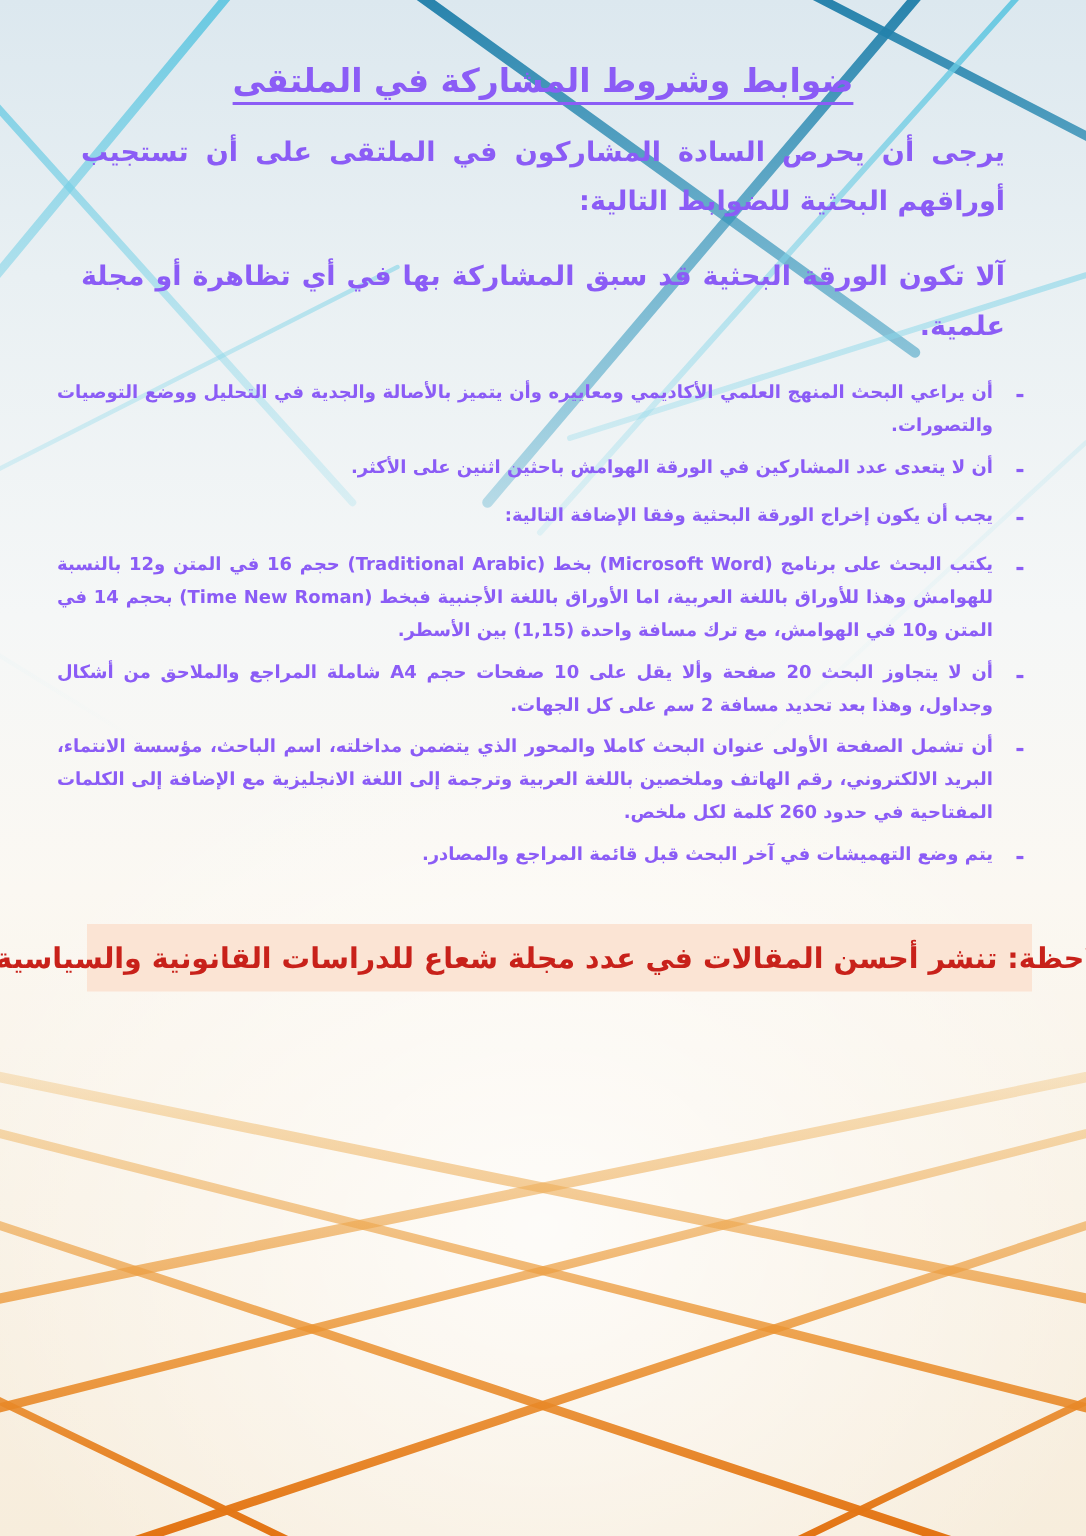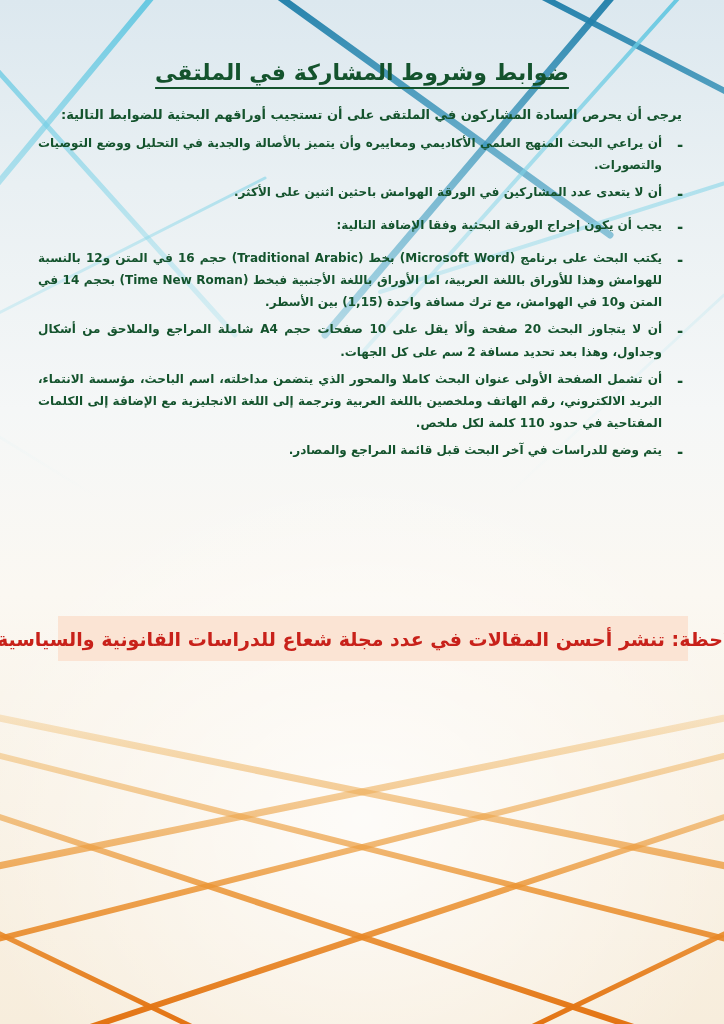--- a/index.html
+++ b/index.html
@@ -5,31 +5,31 @@
   html,body{margin:0;padding:0;}
   body{
     width:724px;height:1024px;position:relative;overflow:hidden;
     font-family:"DejaVu Sans","Liberation Sans",sans-serif;
     background:#f4f6f6;
   }
   .page{position:absolute;inset:0;}
   svg.bg{position:absolute;inset:0;display:block;}
 
   .content{
-    position:absolute;top:60px;right:38px;left:38px;
-    direction:rtl;color:#14532d;
+    position:absolute;top:42px;right:38px;left:38px;
+    direction:rtl;color:#8b5cf6;
   }
   .title{
     text-align:center;font-size:22px;font-weight:bold;margin:0 0 18px 0;
     text-decoration:underline;text-underline-offset:7px;
     letter-spacing:0;
   }
   .para{
-    font-size:13px;font-weight:bold;line-height:1.85;
-    text-align:justify;margin:4px;
+    font-size:18px;font-weight:bold;line-height:1.85;
+    text-align:justify;margin:16px;
   }
   .bullets{margin-top:4px;}
   .bullet{display:flex;gap:12px;margin-top:5px;}
   .dash{flex:0 0 auto;width:12px;text-align:center;font-size:15px;font-weight:bold;line-height:1.85;}
   .btxt{flex:1;font-size:12px;font-weight:bold;line-height:1.85;text-align:justify;}
 
   .note{
     position:absolute;top:616px;left:58px;width:630px;height:45px;
     background:#fbe4d4;
     display:flex;align-items:center;justify-content:center;
@@ -103,20 +103,21 @@
       <path d="M -776 560 L 854 1100" stroke="url(#gOr)" stroke-width="6"></path>
       <path d="M -776 560 L 344 1100" stroke="url(#gOr)" stroke-width="5"></path>
       <path d="M -776 560 L -166 1100" stroke="url(#gOr)" stroke-width="4"></path>
     </g>
   </svg>
 
   <div class="content">
     <h1 class="title">ضوابط وشروط المشاركة في الملتقى</h1>
 
     <p class="para">يرجى أن يحرص السادة المشاركون في الملتقى على أن تستجيب أوراقهم البحثية للضوابط التالية:</p>
+    <p class="para">آلا تكون الورقة البحثية قد سبق المشاركة بها في أي تظاهرة أو مجلة علمية.</p>
 
     <div class="bullets">
       <div class="bullet">
         <span class="dash">-</span>
         <span class="btxt">أن يراعي البحث المنهج العلمي الأكاديمي ومعاييره وأن يتميز بالأصالة والجدية في التحليل ووضع التوصيات والتصورات.</span>
       </div>
       <div class="bullet">
         <span class="dash">-</span>
         <span class="btxt">أن لا يتعدى عدد المشاركين في الورقة الهوامش باحثين اثنين على الأكثر.</span>
       </div>
@@ -127,25 +128,25 @@
       <div class="bullet">
         <span class="dash">-</span>
         <span class="btxt">يكتب البحث على برنامج (Microsoft Word) بخط (Traditional Arabic) حجم 16 في المتن و12 بالنسبة للهوامش وهذا للأوراق باللغة العربية، اما الأوراق باللغة الأجنبية فبخط (Time New Roman) بحجم 14 في المتن و10 في الهوامش، مع ترك مسافة واحدة (1,15) بين الأسطر.</span>
       </div>
       <div class="bullet">
         <span class="dash">-</span>
         <span class="btxt">أن لا يتجاوز البحث 20 صفحة وألا يقل على 10 صفحات حجم A4 شاملة المراجع والملاحق من أشكال وجداول، وهذا بعد تحديد مسافة 2 سم على كل الجهات.</span>
       </div>
       <div class="bullet">
         <span class="dash">-</span>
-        <span class="btxt">أن تشمل الصفحة الأولى عنوان البحث كاملا والمحور الذي يتضمن مداخلته، اسم الباحث، مؤسسة الانتماء، البريد الالكتروني، رقم الهاتف وملخصين باللغة العربية وترجمة إلى اللغة الانجليزية مع الإضافة إلى الكلمات المفتاحية في حدود 110 كلمة لكل ملخص.</span>
+        <span class="btxt">أن تشمل الصفحة الأولى عنوان البحث كاملا والمحور الذي يتضمن مداخلته، اسم الباحث، مؤسسة الانتماء، البريد الالكتروني، رقم الهاتف وملخصين باللغة العربية وترجمة إلى اللغة الانجليزية مع الإضافة إلى الكلمات المفتاحية في حدود 260 كلمة لكل ملخص.</span>
       </div>
       <div class="bullet">
         <span class="dash">-</span>
-        <span class="btxt">يتم وضع للدراسات في آخر البحث قبل قائمة المراجع والمصادر.</span>
+        <span class="btxt">يتم وضع التهميشات في آخر البحث قبل قائمة المراجع والمصادر.</span>
       </div>
     </div>
   </div>
 
   <div class="note">
     <span class="note-text">ملاحظة: تنشر أحسن المقالات في عدد مجلة شعاع للدراسات القانونية والسياسية</span>
   </div>
 
 </div>
 

